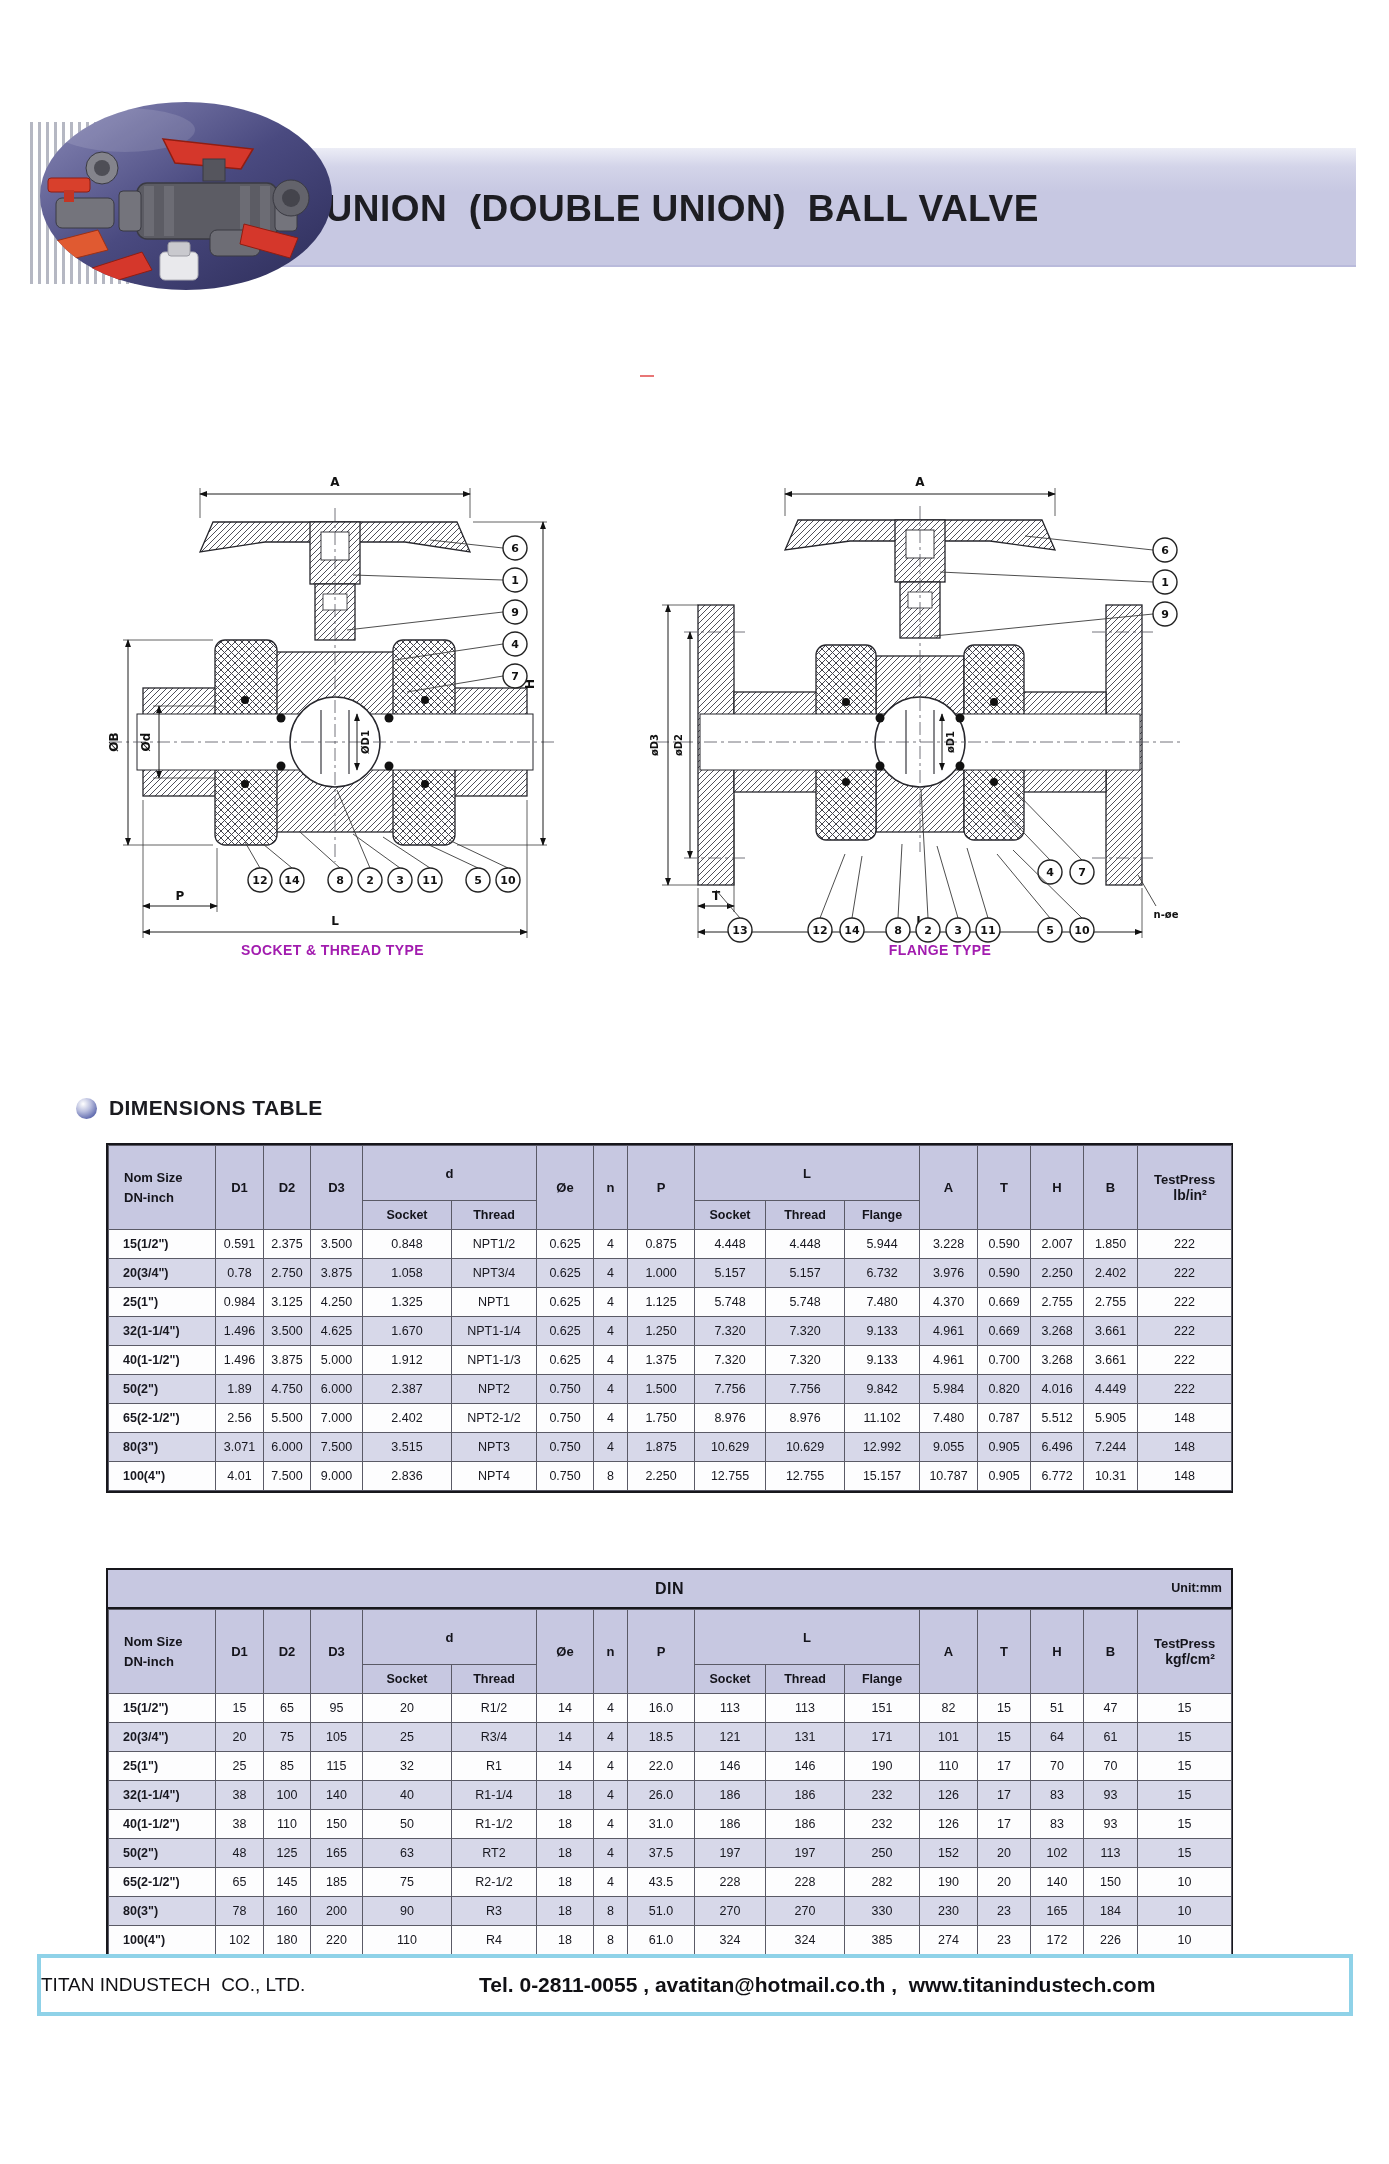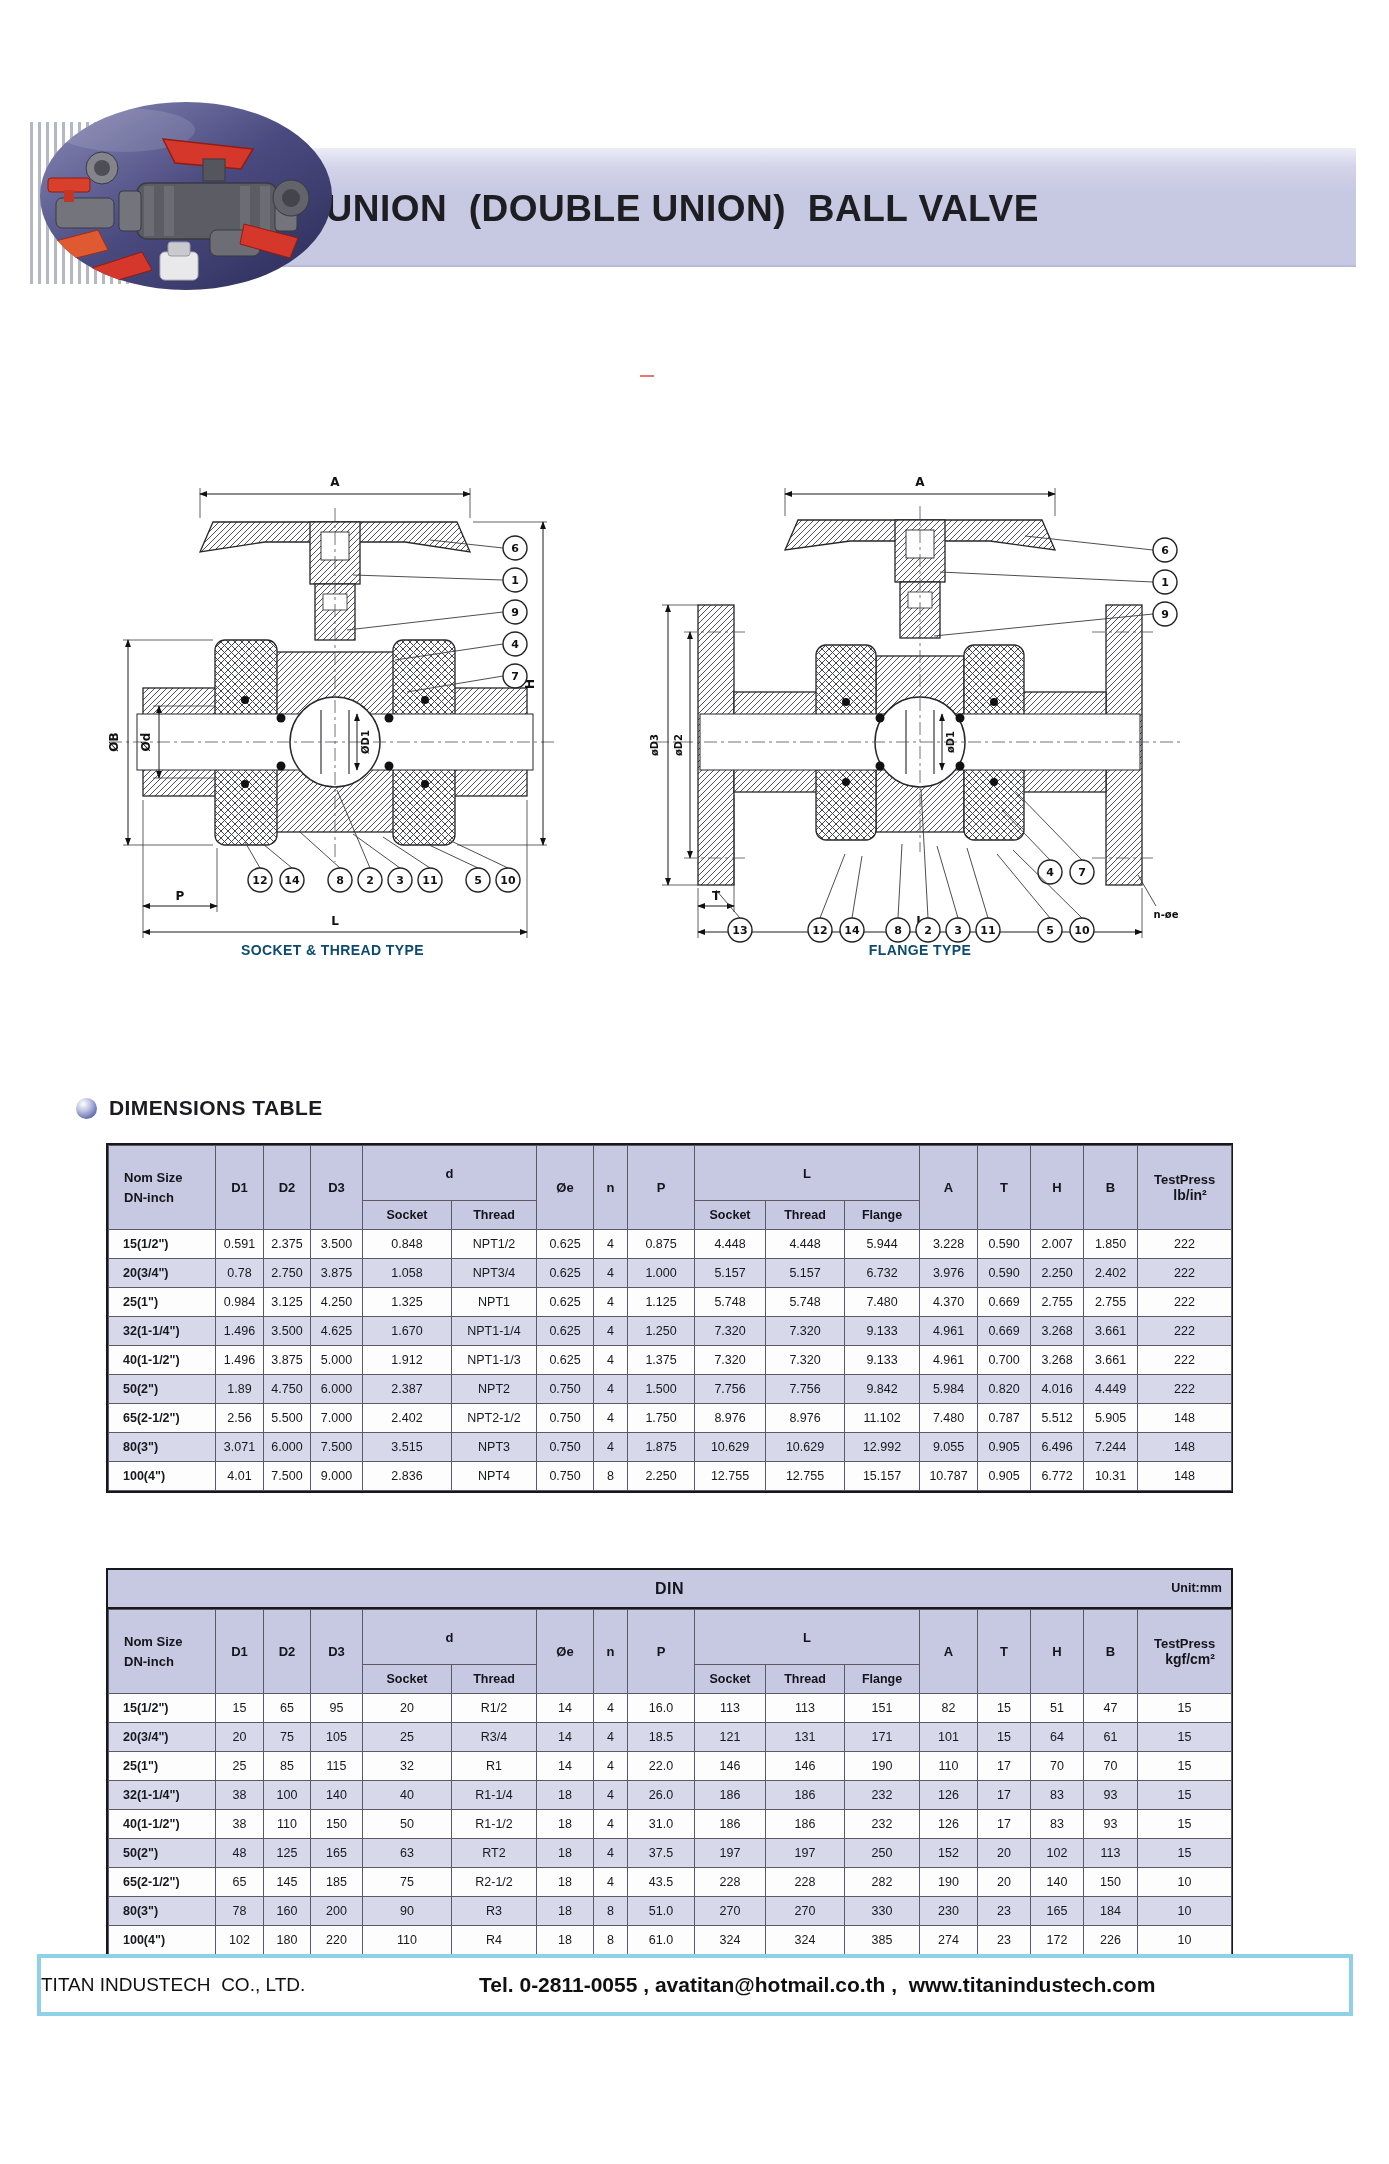--- a/index.html
+++ b/index.html
@@ -15,23 +15,23 @@
   .banner-title{position:absolute;left:62px;top:0;height:117px;line-height:122px;
     font-size:37px;font-weight:900;letter-spacing:.5px;color:#1d1d22;white-space:pre;}
   .photo{position:absolute;left:40px;top:102px;width:292px;height:188px;z-index:3;}
   .photo svg{display:block;}
   .red-mark{position:absolute;left:640px;top:375px;width:14px;height:2px;background:#e04848;opacity:.75;z-index:1;}
 
   
   .diagram{position:absolute;top:460px;z-index:1;}
   .diagram.socket{left:95px;}
   .diagram.flange{left:640px;}
-  .diag-caption{position:absolute;top:942px;font-size:14px;font-weight:bold;letter-spacing:.4px;color:#0c4a6e;text-align:center;}
+  .diag-caption{position:absolute;top:942px;font-size:14px;font-weight:bold;letter-spacing:.4px;color:#a21caf;text-align:center;}
   .diag-caption.socket{left:95px;width:475px;}
-  .diag-caption.flange{left:640px;width:560px;}
+  .diag-caption.flange{left:660px;width:560px;}
   .pt{stroke:#26262c;stroke-width:1.3;}
   .dim{stroke:#1c1c1c;stroke-width:1;}
   .ext{stroke:#3a3a3a;stroke-width:.8;}
   .cl{stroke:#50505a;stroke-width:.8;stroke-dasharray:13 4 3 4;fill:none;}
   .ldr{stroke:#3a3a3a;stroke-width:.9;fill:none;}
   .dtx{font:bold 12px "DejaVu Sans",sans-serif;fill:#111;}
   .dtx.small{font-size:10px;}
   .ctx{font:bold 11px "DejaVu Sans",sans-serif;fill:#111;text-anchor:middle;}
   .co{fill:#fff;stroke:#222;stroke-width:1.4;}
 

